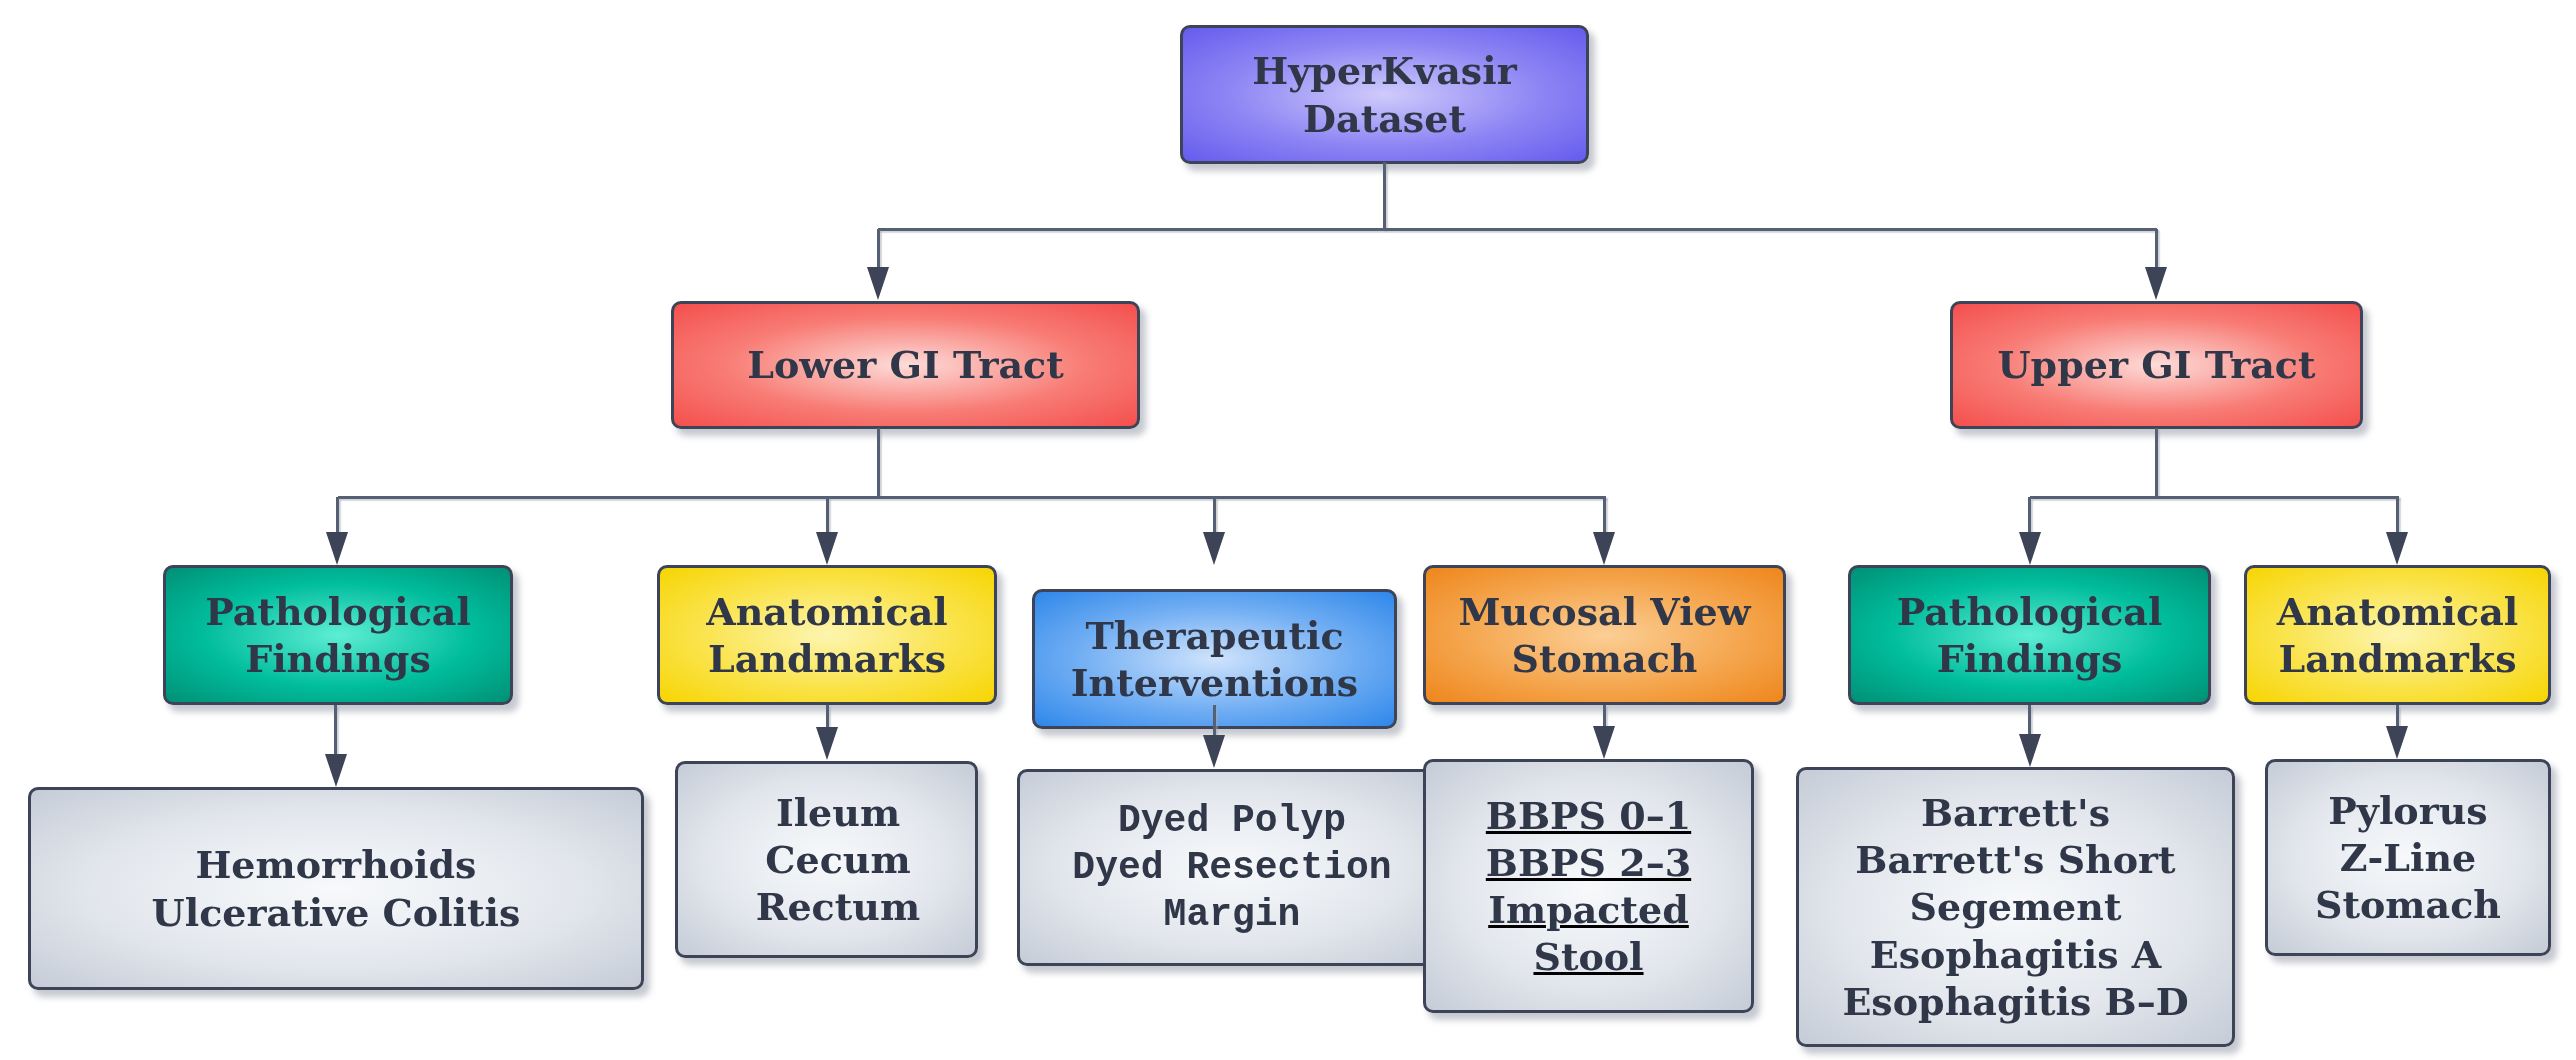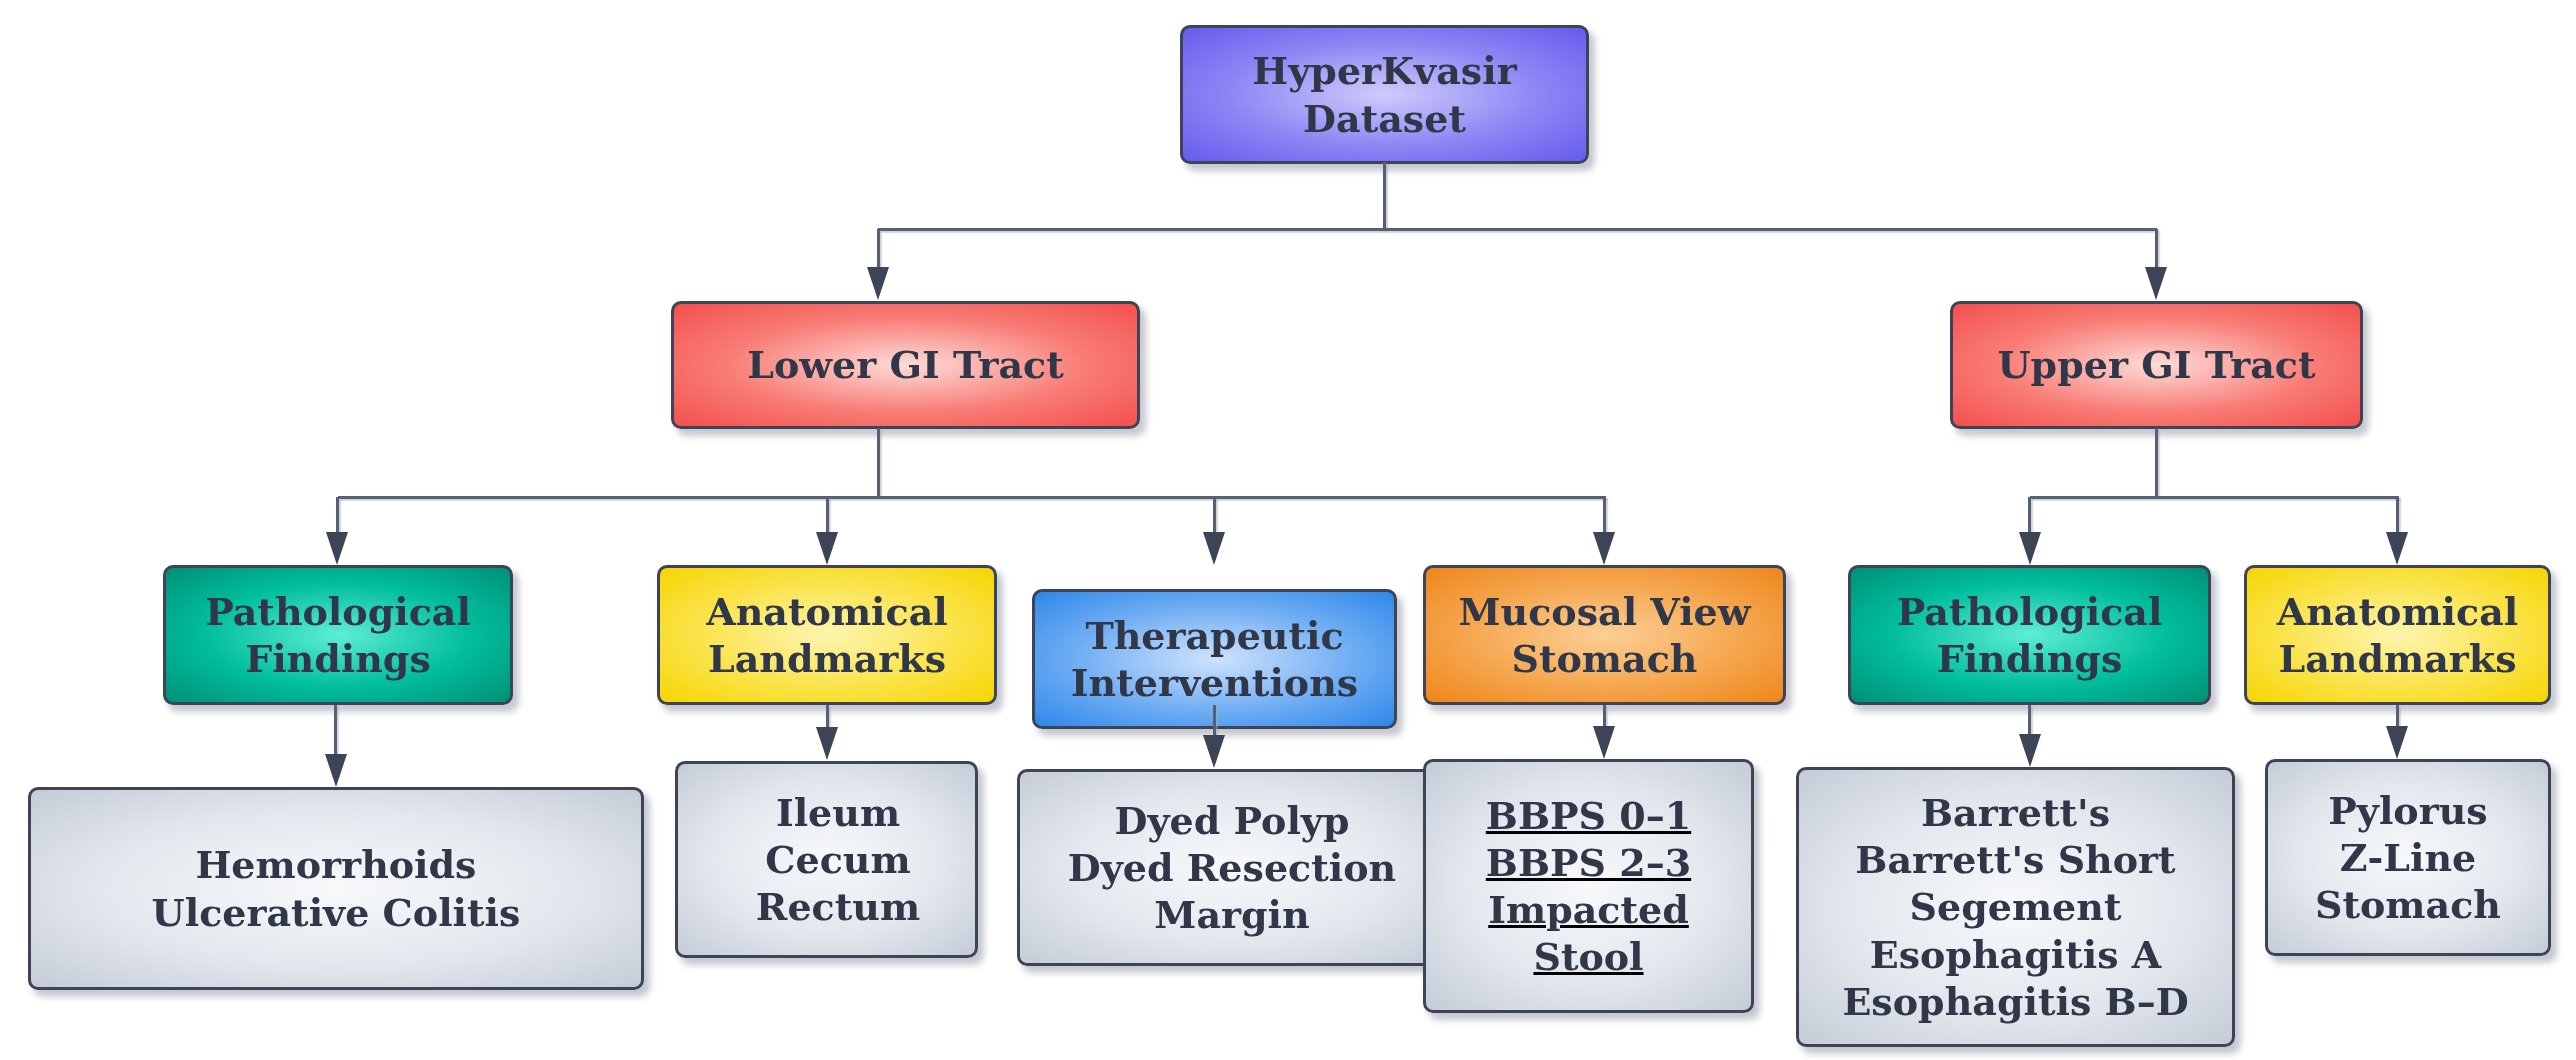--- a/index.html
+++ b/index.html
@@ -147,21 +147,21 @@
         <div>Ulcerative Colitis</div>
       </div>
   </div>
   <div class="node" style="left: 675px; top: 761px; width: 303px; height: 197px; background: radial-gradient(rgb(247, 249, 251) 0%, rgb(227, 231, 237) 55%, rgb(197, 204, 215) 100%); padding-left: 23px;">
     <div class="label">
         <div>Ileum</div>
         <div>Cecum</div>
         <div>Rectum</div>
       </div>
   </div>
-  <div class="node" style="left: 1017px; top: 769px; width: 430px; height: 197px; background: radial-gradient(rgb(247, 249, 251) 0%, rgb(227, 231, 237) 55%, rgb(197, 204, 215) 100%);">
+  <div class="node" style="left: 1017px; top: 769px; width: 430px; height: 197px; background: radial-gradient(rgb(247, 249, 251) 0%, rgb(227, 231, 237) 55%, rgb(197, 204, 215) 100%); font-family: Liberation Mono, monospace;">
     <div class="label">
         <div>Dyed Polyp</div>
         <div>Dyed Resection Margin</div>
       </div>
   </div>
   <div class="node" style="left: 1423px; top: 759px; width: 331px; height: 254px; background: radial-gradient(rgb(247, 249, 251) 0%, rgb(227, 231, 237) 55%, rgb(197, 204, 215) 100%); text-decoration: underline;">
     <div class="label">
         <div>BBPS 0–1</div>
         <div>BBPS 2–3</div>
         <div>Impacted Stool</div>

